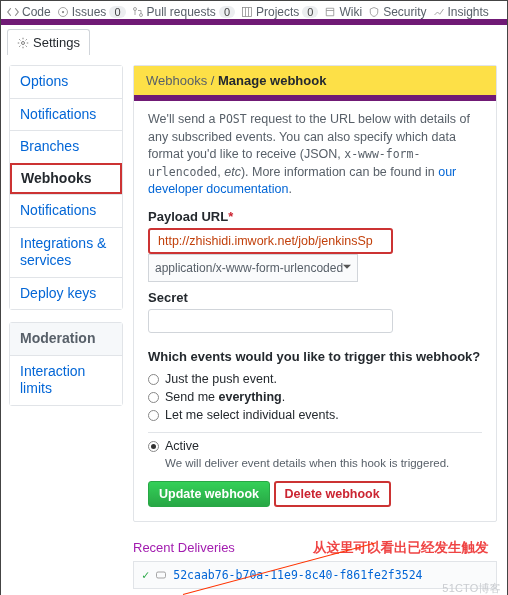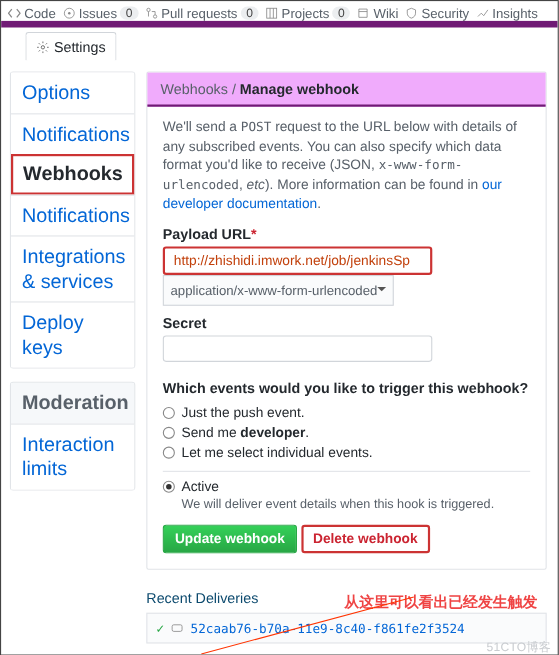--- a/index.html
+++ b/index.html
@@ -33,21 +33,21 @@
     vertical-align: middle;
   }
   .count-badge {
     background: #eceef0;
     border-radius: 8px;
     padding: 0 5px;
     font-size: 11px;
     color: #444;
   }
   .subnav {
-    padding: 4px 22px;
+    padding: 4px 6px;
   }
   .settings-tab {
     display: inline-flex;
     align-items: center;
     gap: 4px;
     border: 1px solid #d1d5da;
     border-bottom: none;
     border-radius: 3px 3px 0 0;
     padding: 5px 9px;
     font-size: 13px;
@@ -65,21 +65,21 @@
   }
   .side-group {
     border: 1px solid #e1e4e8;
     border-radius: 3px;
     margin-bottom: 12px;
   }
   .side-item {
     padding: 7px 10px;
     border-top: 1px solid #e1e4e8;
     color: #0366d6;
-    font-size: 18px;
+    font-size: 14px;
     background: #fff;
     cursor: pointer;
     line-height: 1.25;
   }
   .side-item:first-child { border-top: none; }
   .side-item.header {
     background: #f6f8fa;
     color: #586069;
     font-weight: 600;
     cursor: default;
@@ -95,22 +95,22 @@
     padding: 6px 10px 10px 10px;
     position: relative;
   }
   .panel {
     border: 1px solid #e1e4e8;
     border-radius: 2px;
   }
   .panel-head {
     padding: 7px 12px;
     font-size: 13px;
-    background: #f0abfc;
-    border-bottom: 2px solid #701a75;
+    background: #fde047;
+    border-bottom: 6px solid #701a75;
   }
   .panel-head .crumb { color: #586069; }
   .panel-head b { font-weight: 600; color: #24292e; }
   .panel-body {
     padding: 10px 14px 14px 14px;
     font-size: 12.5px;
     color: #586069;
   }
   .panel-body p { margin: 0 0 10px 0; line-height: 1.4; }
   code { font-family: SFMono-Regular, Consolas, monospace; font-size: 11.5px; }
@@ -166,21 +166,21 @@
     background: linear-gradient(#34d058,#28a745);
     border-color:#28a745;
     color:#fff;
   }
   .btn-danger {
     background:#fff;
     border-color:#d1d5da;
     color:#cb2431;
   }
   .red-outline { border:2px solid #c33; padding:4px 9px;}
-  .recent-title { margin:18px 0 6px 0; font-size:13px; color:#0c4a6e;}
+  .recent-title { margin:18px 0 6px 0; font-size:13px; color:#a21caf;}
   .delivery-box {
     border:1px solid #e1e4e8;
     padding:6px 8px;
     display:flex;
     align-items:center;
     gap:6px;
     font-family: SFMono-Regular, Consolas, monospace;
     font-size:11.5px;
     color:#0366d6;
     background:#fafbfc;
@@ -270,20 +270,21 @@
     <span>Settings</span>
   </span>
 </div>
 
 <div class="layout">
 
   <div class="sidebar">
     <div class="side-group">
       <div class="side-item">Options</div>
       <div class="side-item">Notifications</div>
+      <div class="side-item">Branches</div>
       <div class="side-item side-active">Webhooks</div>
       <div class="side-item">Notifications</div>
       <div class="side-item">Integrations &amp; services</div>
       <div class="side-item">Deploy keys</div>
     </div>
     <div class="side-group">
       <div class="side-item header">Moderation</div>
       <div class="side-item">Interaction limits</div>
     </div>
   </div>
@@ -311,21 +312,21 @@
         <input class="input" value="" style="">
 
         <div class="events-title">Which events would you like to trigger this webhook?</div>
 
         <div class="opt">
           <span class="radio"></span>
           <span>Just the push event.</span>
         </div>
         <div class="opt">
           <span class="radio"></span>
-          <span><span>Send me </span><b>developer</b><span>.</span></span>
+          <span><span>Send me </span><b>everything</b><span>.</span></span>
         </div>
         <div class="opt">
           <span class="radio"></span>
           <span>Let me select individual events.</span>
         </div>
 
         <div style="border-top:1px solid #e1e4e8;margin:10px 0 6px 0;"></div>
 
         <div class="opt">
           <span class="radio selected"></span>

